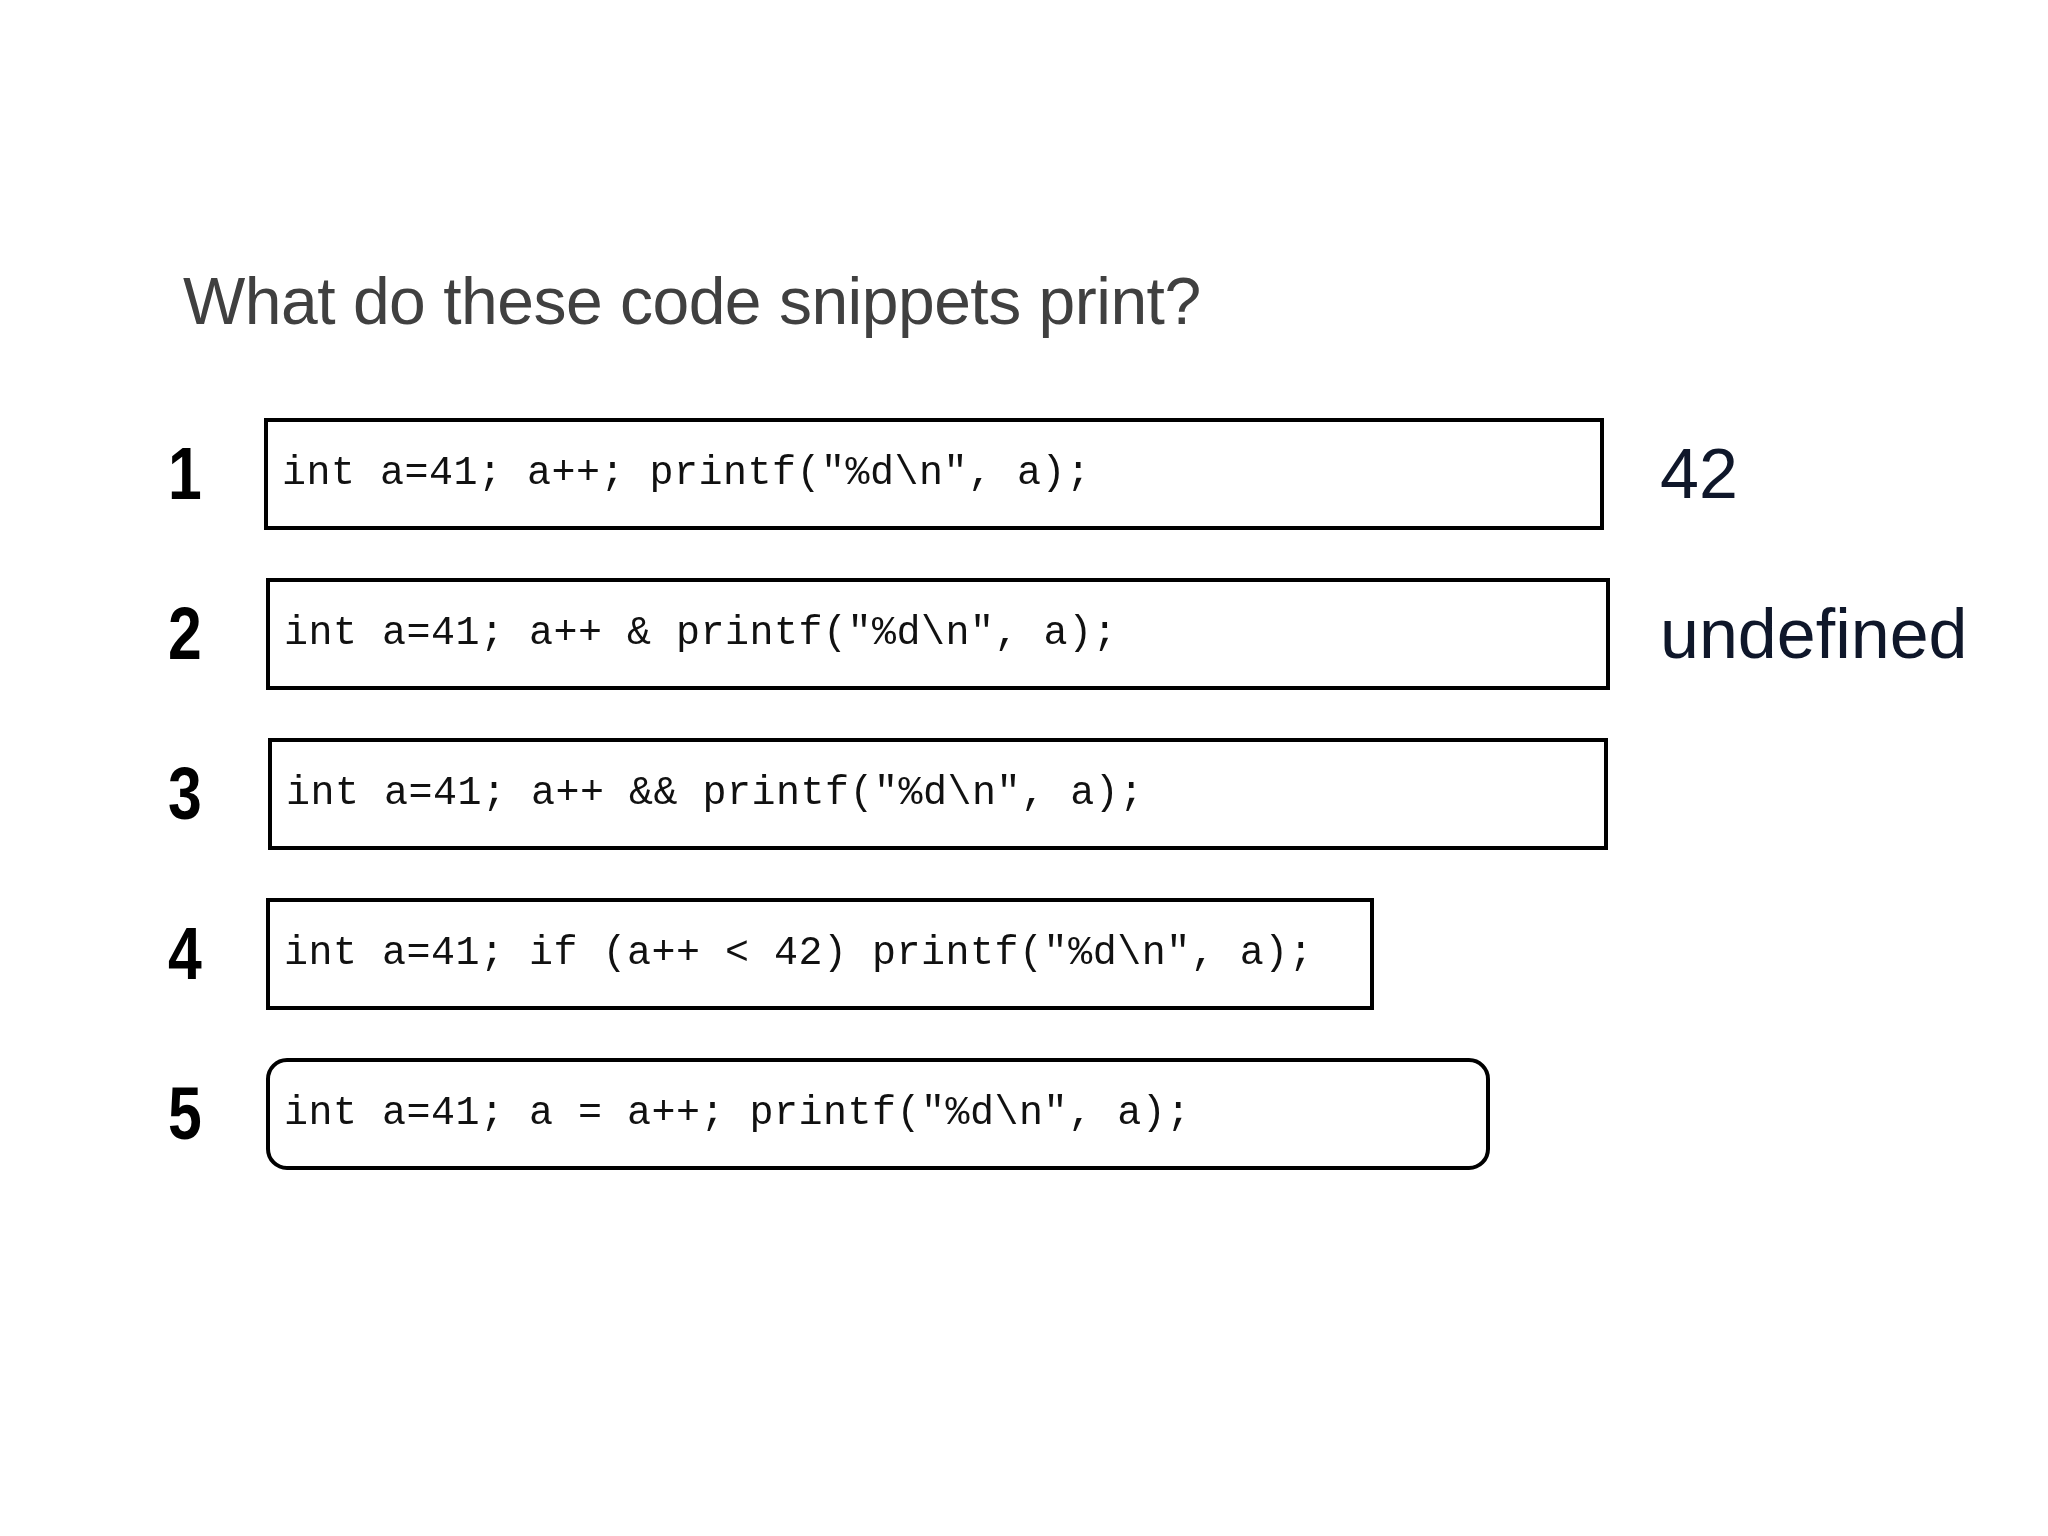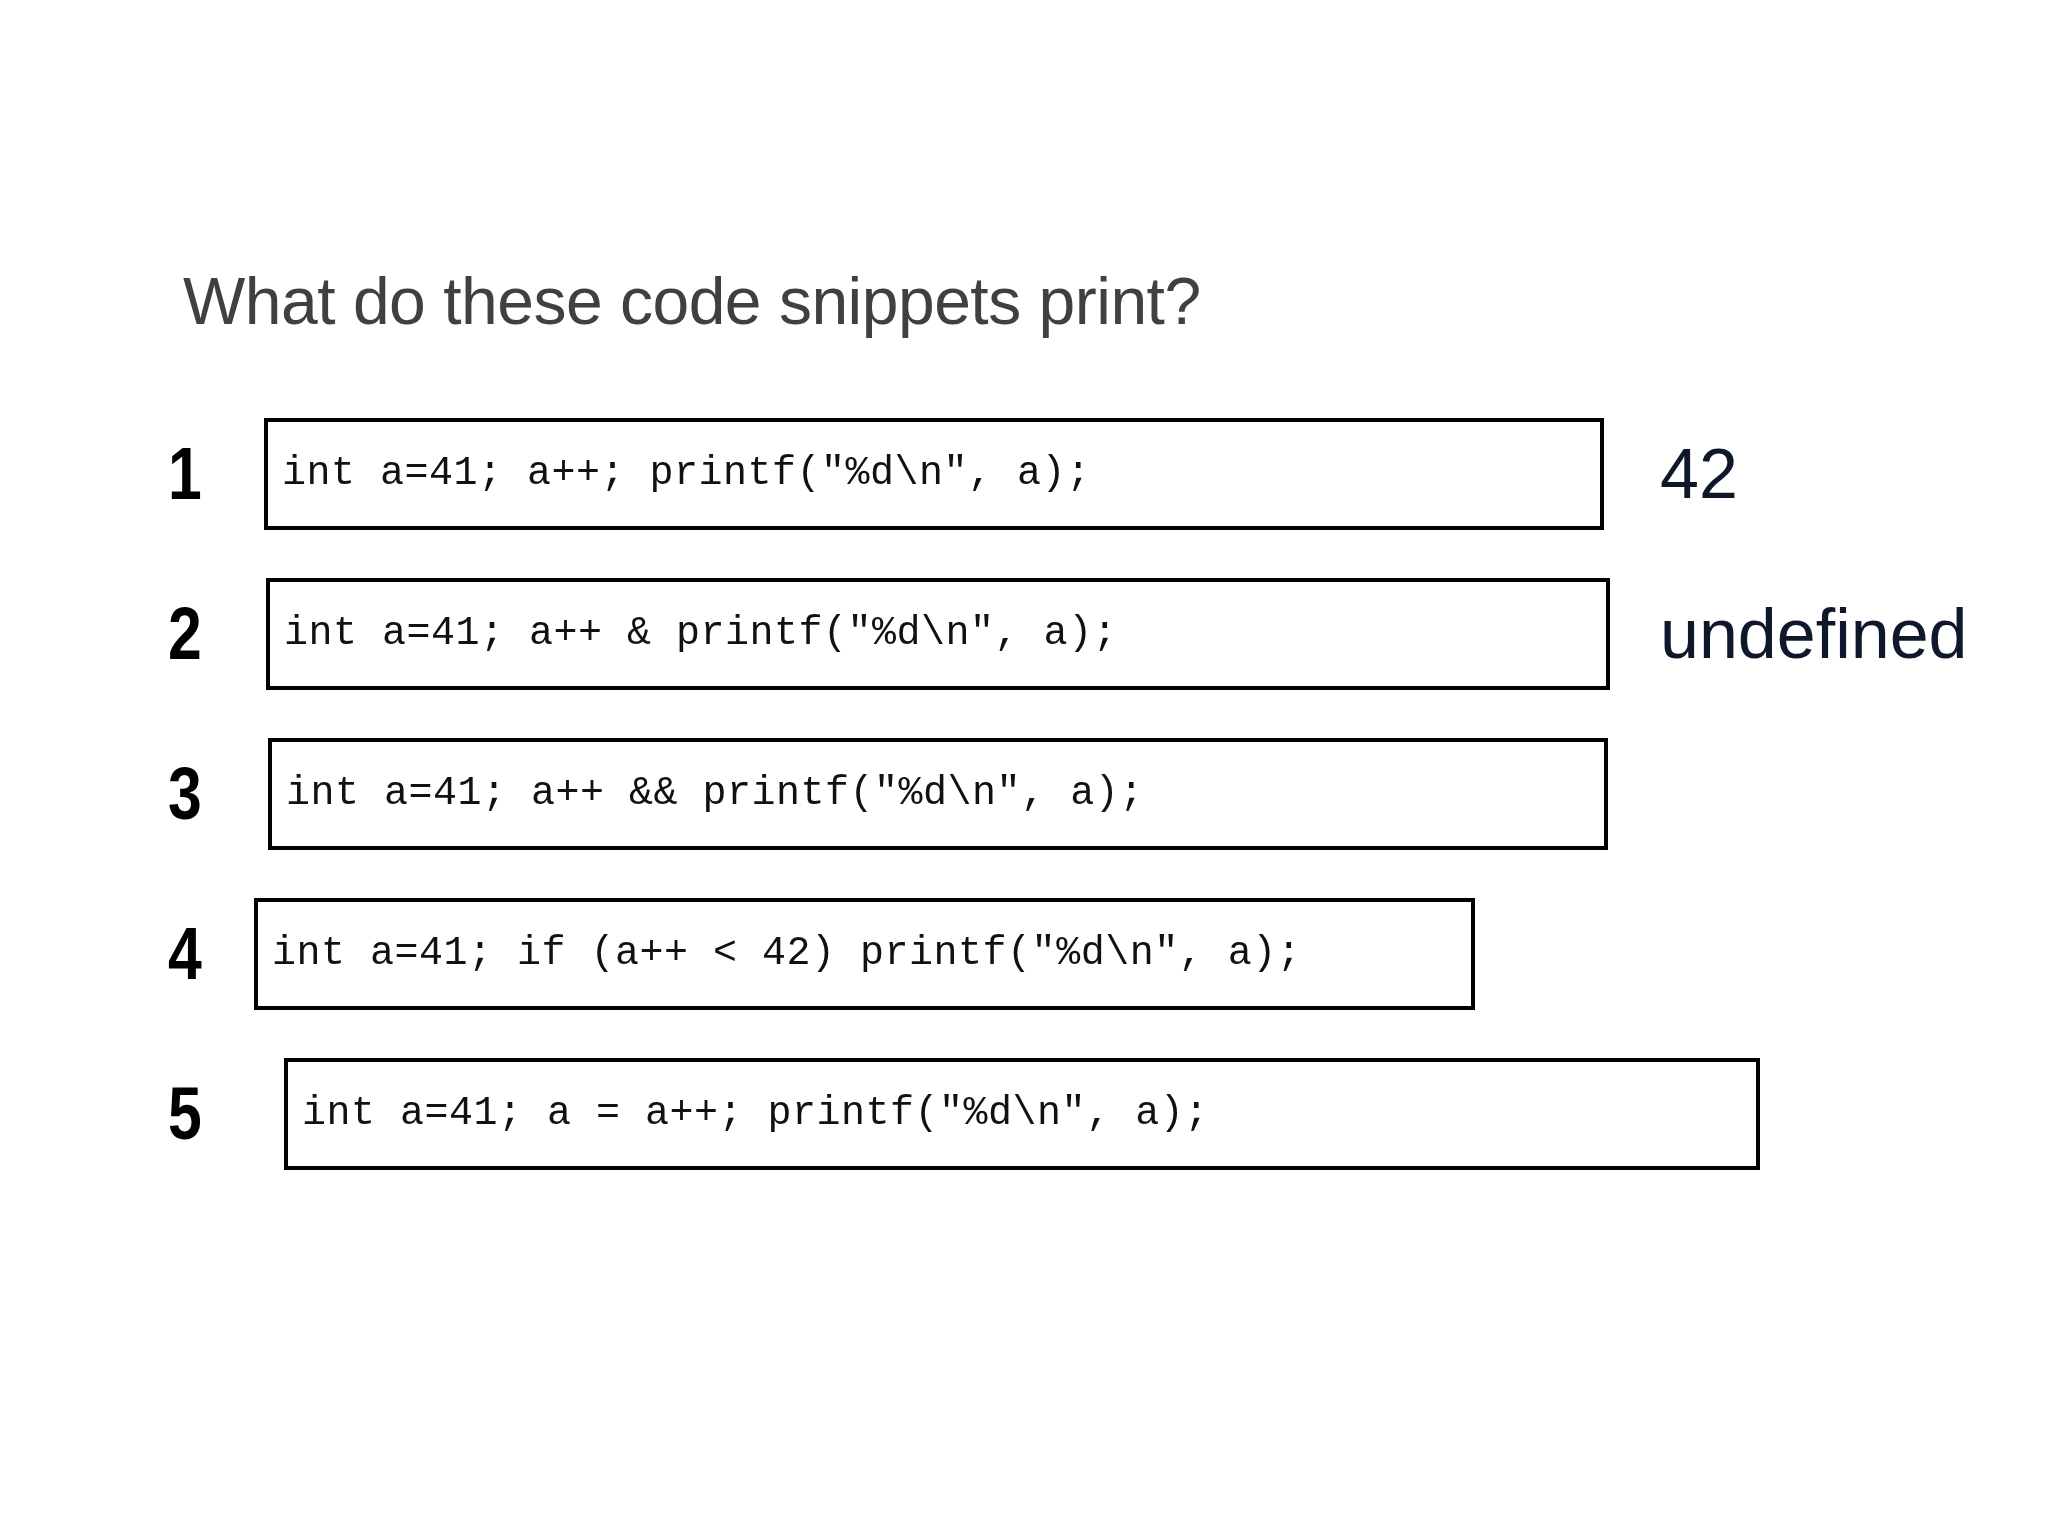--- a/index.html
+++ b/index.html
@@ -105,22 +105,22 @@
   #row-1 { top: 418px; }
   #row-2 { top: 578px; }
   #row-3 { top: 738px; }
   #row-4 { top: 898px; }
   #row-5 { top: 1058px; }
 
   
   #row-1 .code-box { width: 1340px; }
   #row-2 .code-box { width: 1344px; left: 266px; }
   #row-3 .code-box { width: 1340px; left: 268px; }
-  #row-4 .code-box { width: 1221px; left: 254px; }
-  #row-5 .code-box { width: 1476px; left: 284px; }
+  #row-4 .code-box { width: 1108px; left: 266px; }
+  #row-5 .code-box { width: 1224px; left: 266px; border-radius: 21px; }
 </style>
 </head>
 <body>
 
 <div id="slide">
 
   <div class="slide-title">What do these code snippets print?</div>
 
   <div class="snippet-row" id="row-1">
     <div class="row-number">1</div>

